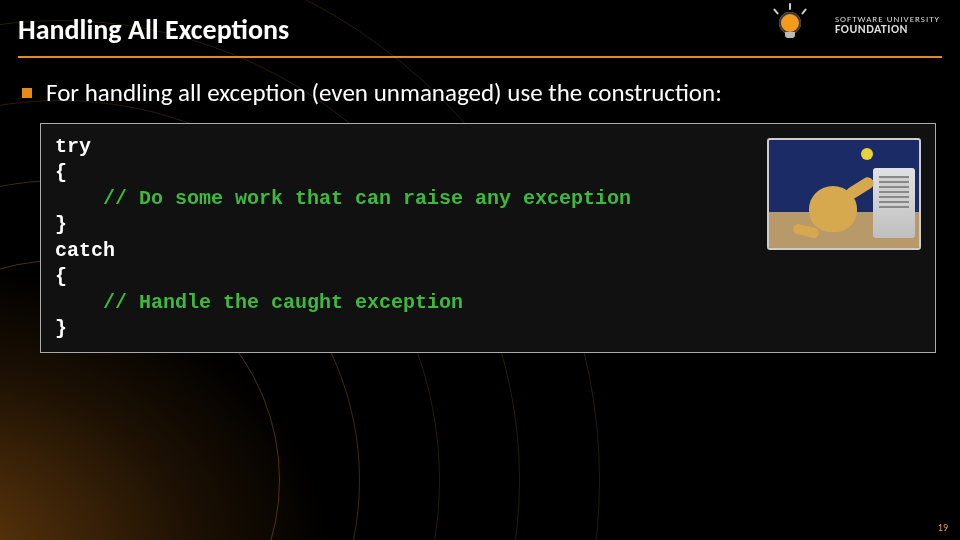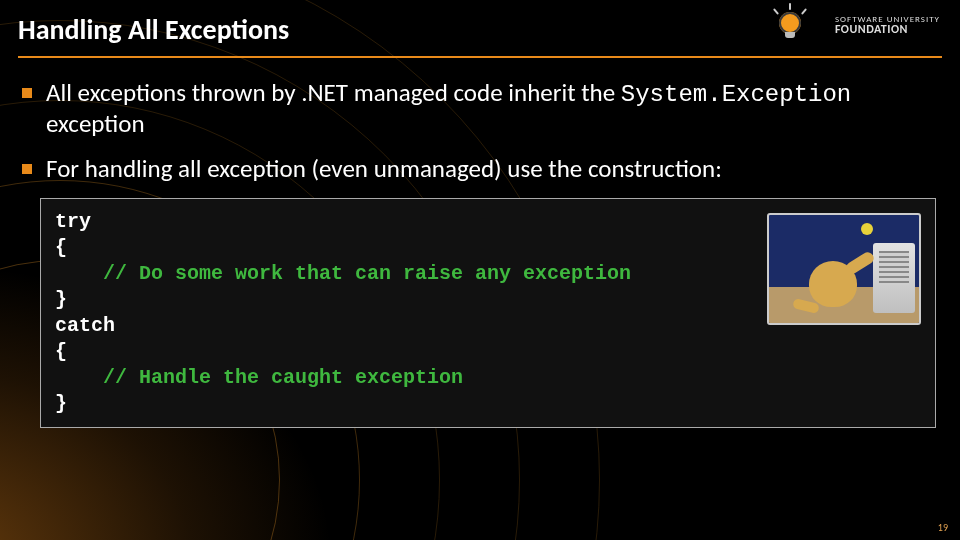--- a/index.html
+++ b/index.html
@@ -238,23 +238,20 @@
     </div>
     <div class="logo-text">
       <div class="l1">SOFTWARE UNIVERSITY</div>
       <div class="l2">FOUNDATION</div>
     </div>
   </div>
 
   <div class="content">
     <ul class="bullets">
       <li>
-        <span>All exceptions thrown by .NET managed code inherit the </span><code class="inline">System.Exception</code><span> exception</span>
-      </li>
-      <li>
         <span>For handling all exception (even unmanaged) use the construction:</span>
       </li>
     </ul>
 
     <div class="codebox">
       <pre class="code"><span>try</span>
 <span>{</span>
 <span class="cmt">    // Do some work that can raise any exception</span>
 <span>}</span>
 <span>catch</span>

